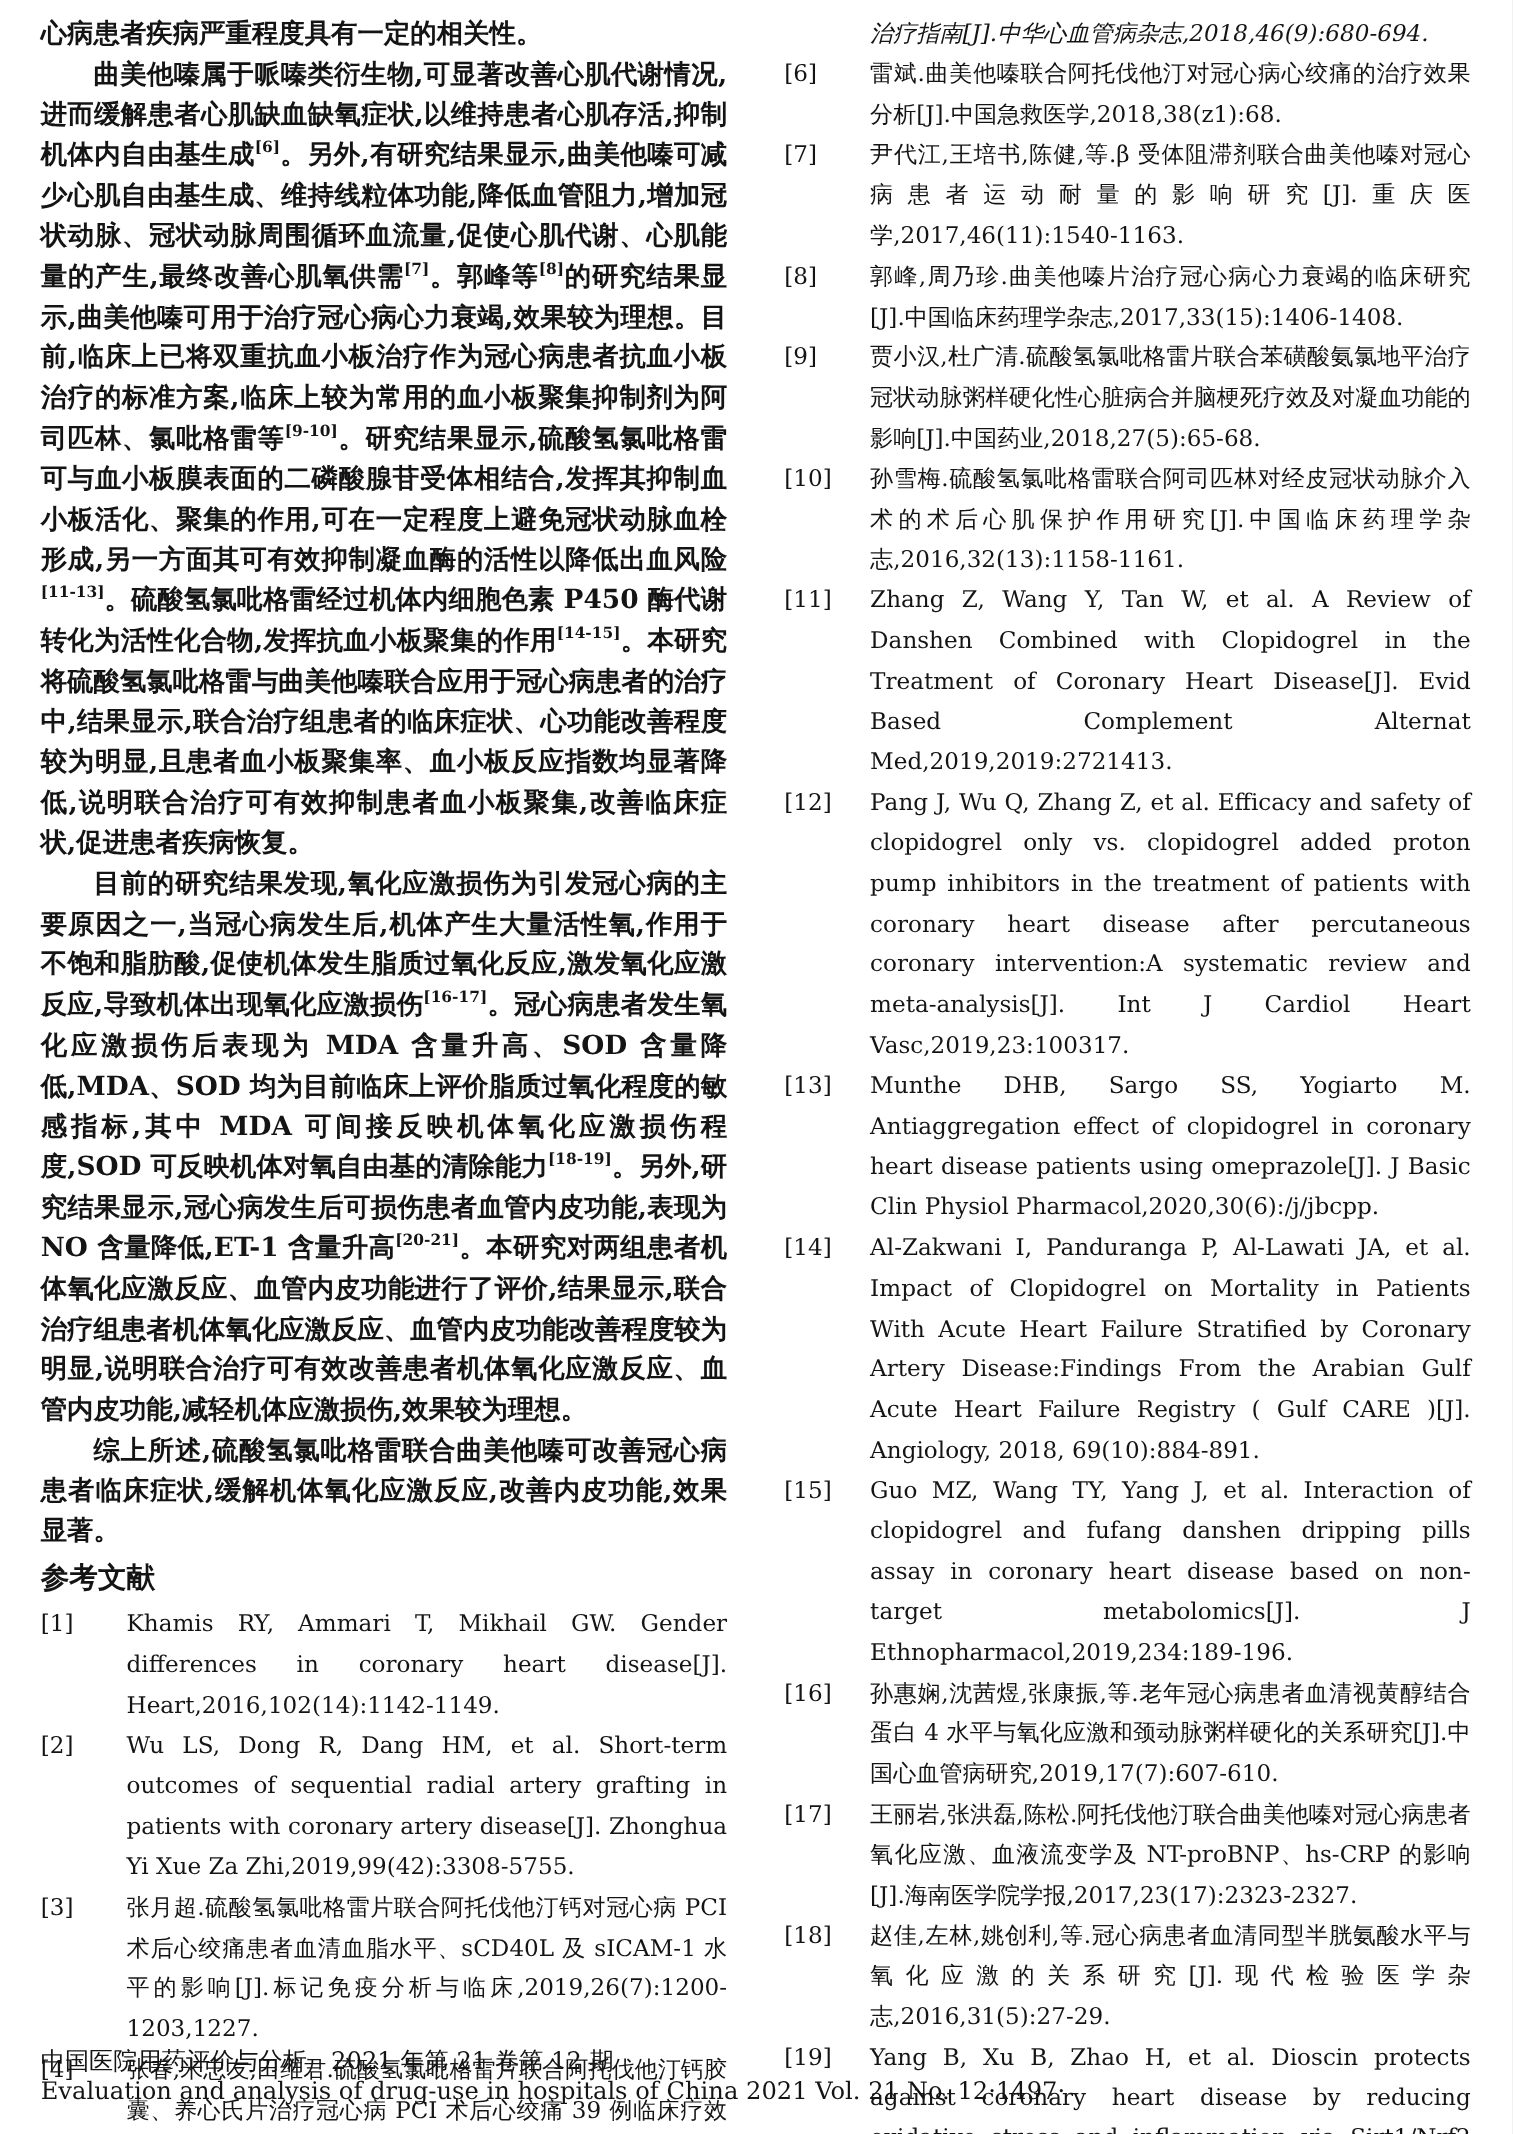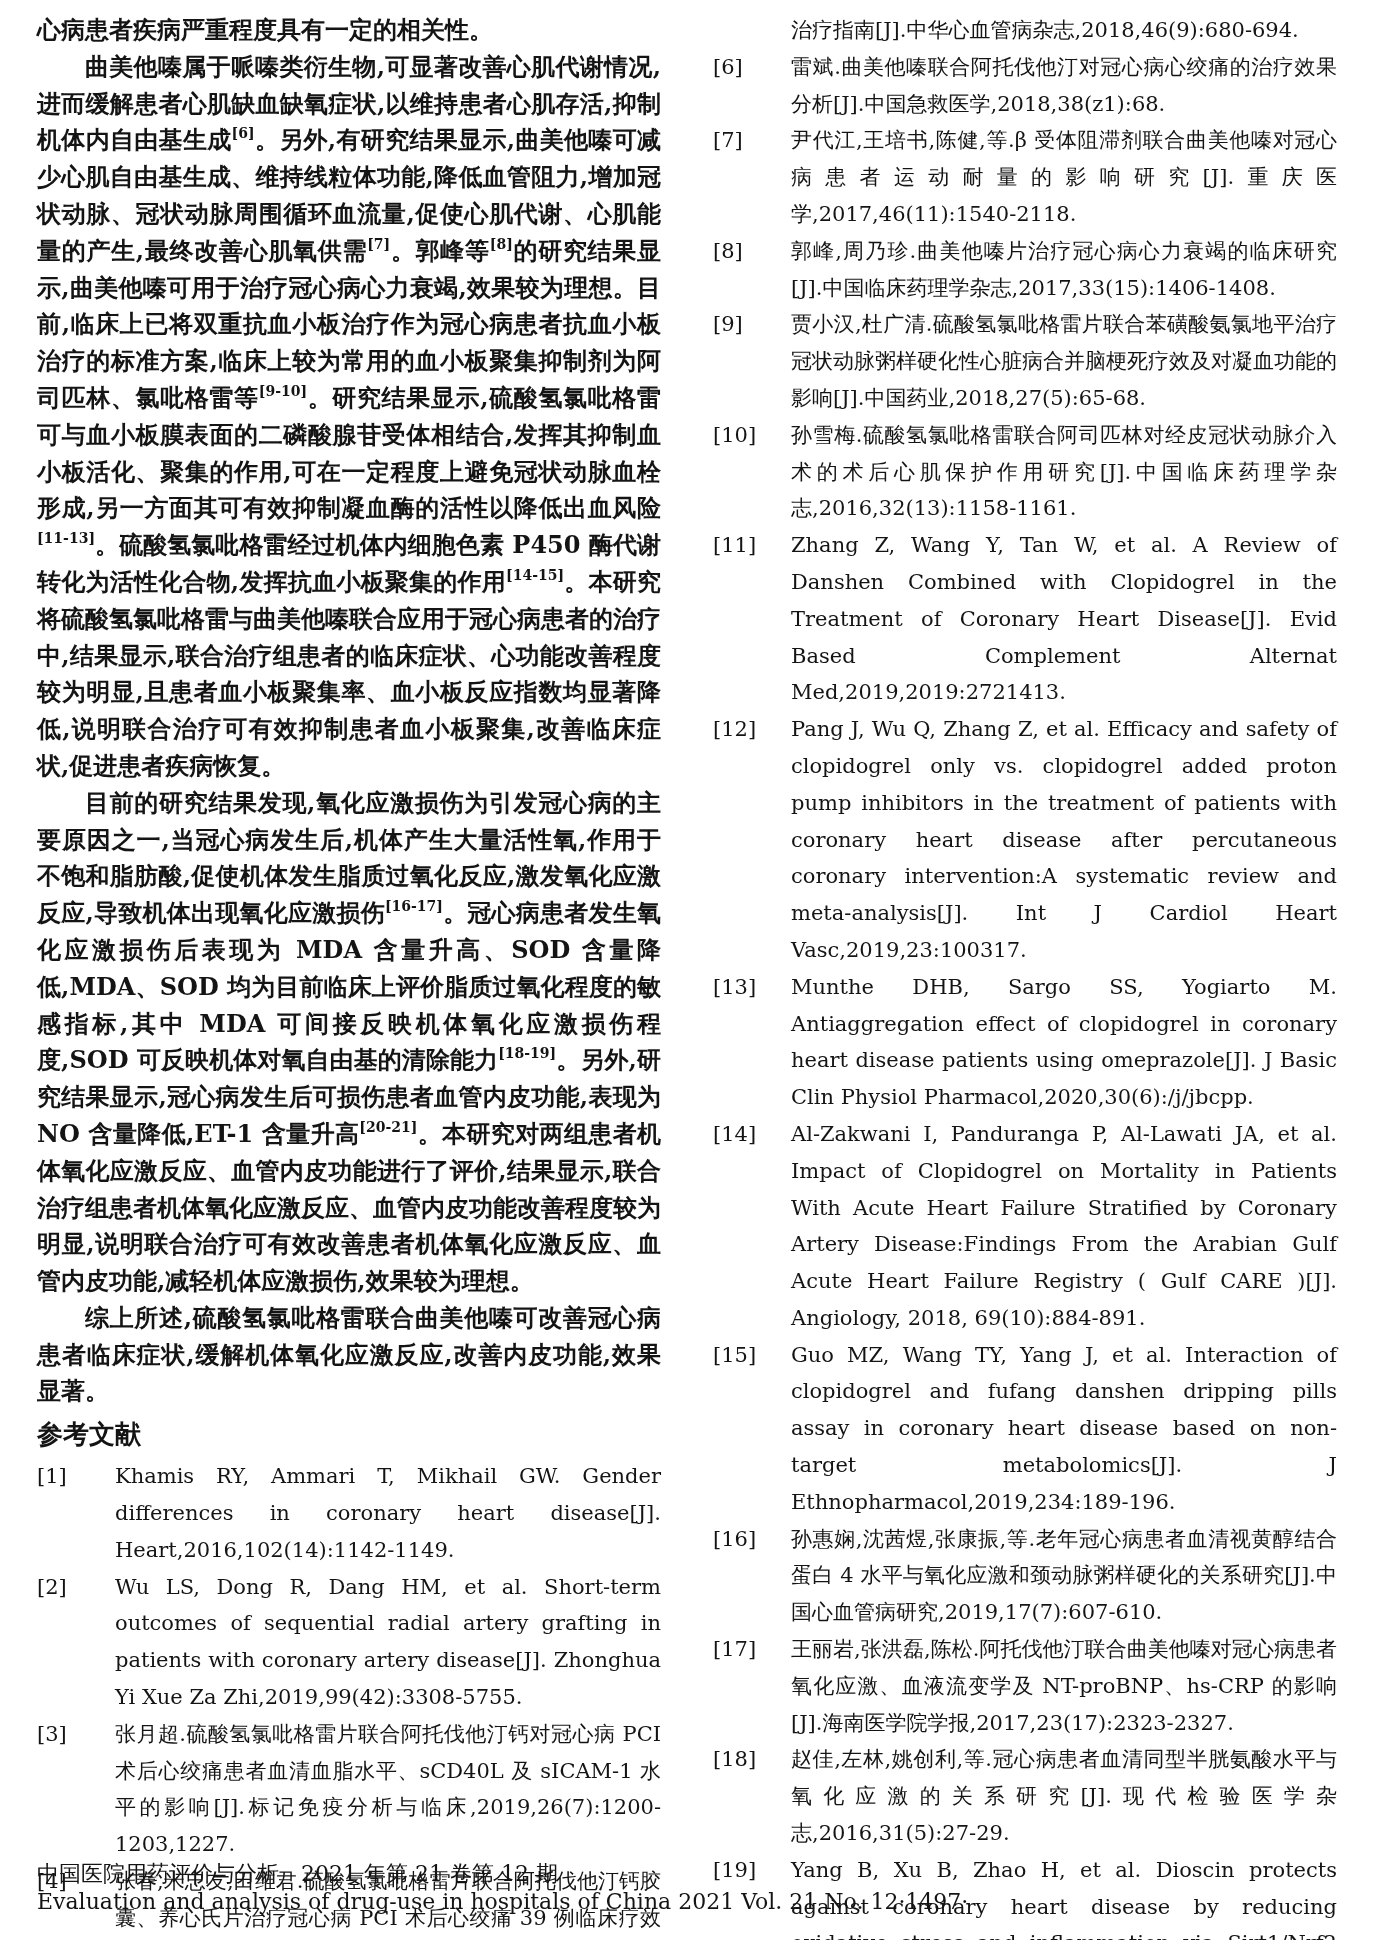--- a/index.html
+++ b/index.html
@@ -49,20 +49,21 @@
   }
   .ref-text {
     flex:1;
     text-align:justify;
   }
   .ref-cont {
     font-size:21px;
     line-height:36.8px;
     margin-left:78px;
     text-align:justify;
+    font-style:italic;
   }
   .footer {
     position:absolute;
     left:37px; right:37px; bottom:26px;
     display:flex;
     justify-content:space-between;
     align-items:baseline;
     font-size:22px;
     flex-direction:column;
   }
@@ -104,21 +105,21 @@
 
     <div class="col">
       <div class="ref-cont">治疗指南[J].中华心血管病杂志,2018,46(9):680-694.</div>
       <div>
           <div class="ref">
             <span class="ref-label">[6]</span>
             <span class="ref-text">雷斌.曲美他嗪联合阿托伐他汀对冠心病心绞痛的治疗效果分析[J].中国急救医学,2018,38(z1):68.</span>
           </div>
           <div class="ref">
             <span class="ref-label">[7]</span>
-            <span class="ref-text">尹代江,王培书,陈健,等.β 受体阻滞剂联合曲美他嗪对冠心病患者运动耐量的影响研究[J].重庆医学,2017,46(11):1540-2118.</span>
+            <span class="ref-text">尹代江,王培书,陈健,等.β 受体阻滞剂联合曲美他嗪对冠心病患者运动耐量的影响研究[J].重庆医学,2017,46(11):1540-1163.</span>
           </div>
           <div class="ref">
             <span class="ref-label">[8]</span>
             <span class="ref-text">郭峰,周乃珍.曲美他嗪片治疗冠心病心力衰竭的临床研究[J].中国临床药理学杂志,2017,33(15):1406-1408.</span>
           </div>
           <div class="ref">
             <span class="ref-label">[9]</span>
             <span class="ref-text">贾小汉,杜广清.硫酸氢氯吡格雷片联合苯磺酸氨氯地平治疗冠状动脉粥样硬化性心脏病合并脑梗死疗效及对凝血功能的影响[J].中国药业,2018,27(5):65-68.</span>
           </div>
           <div class="ref">

